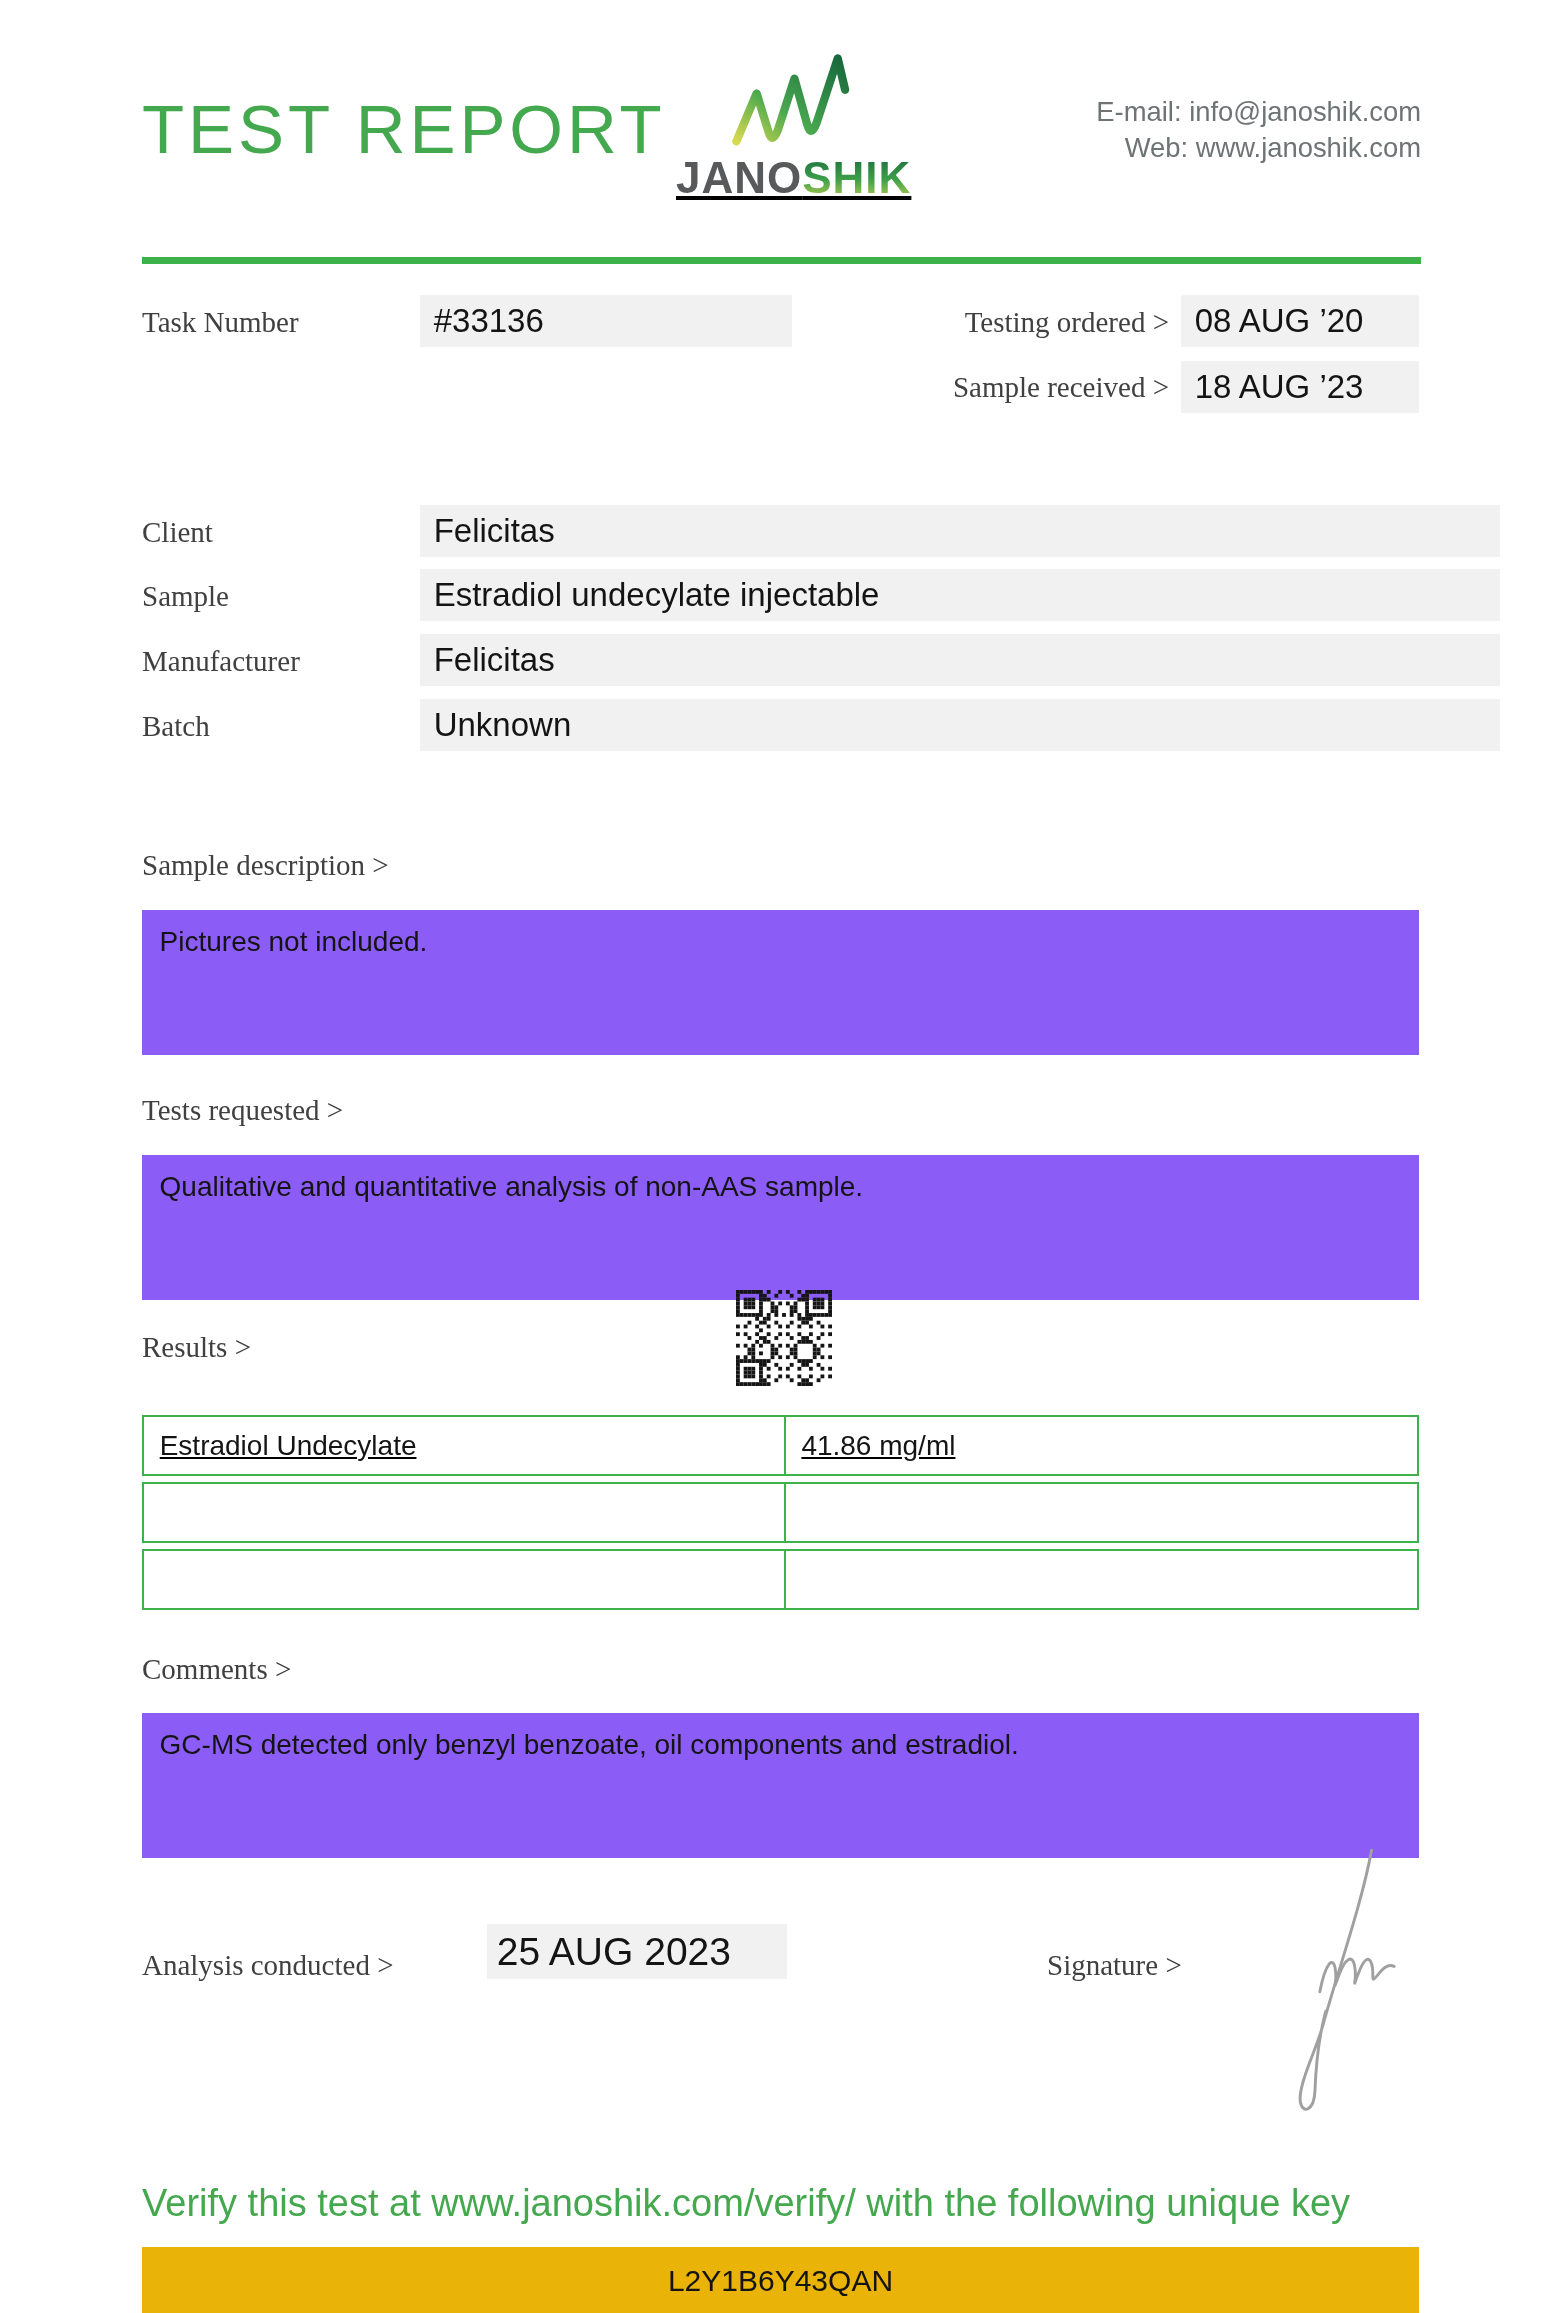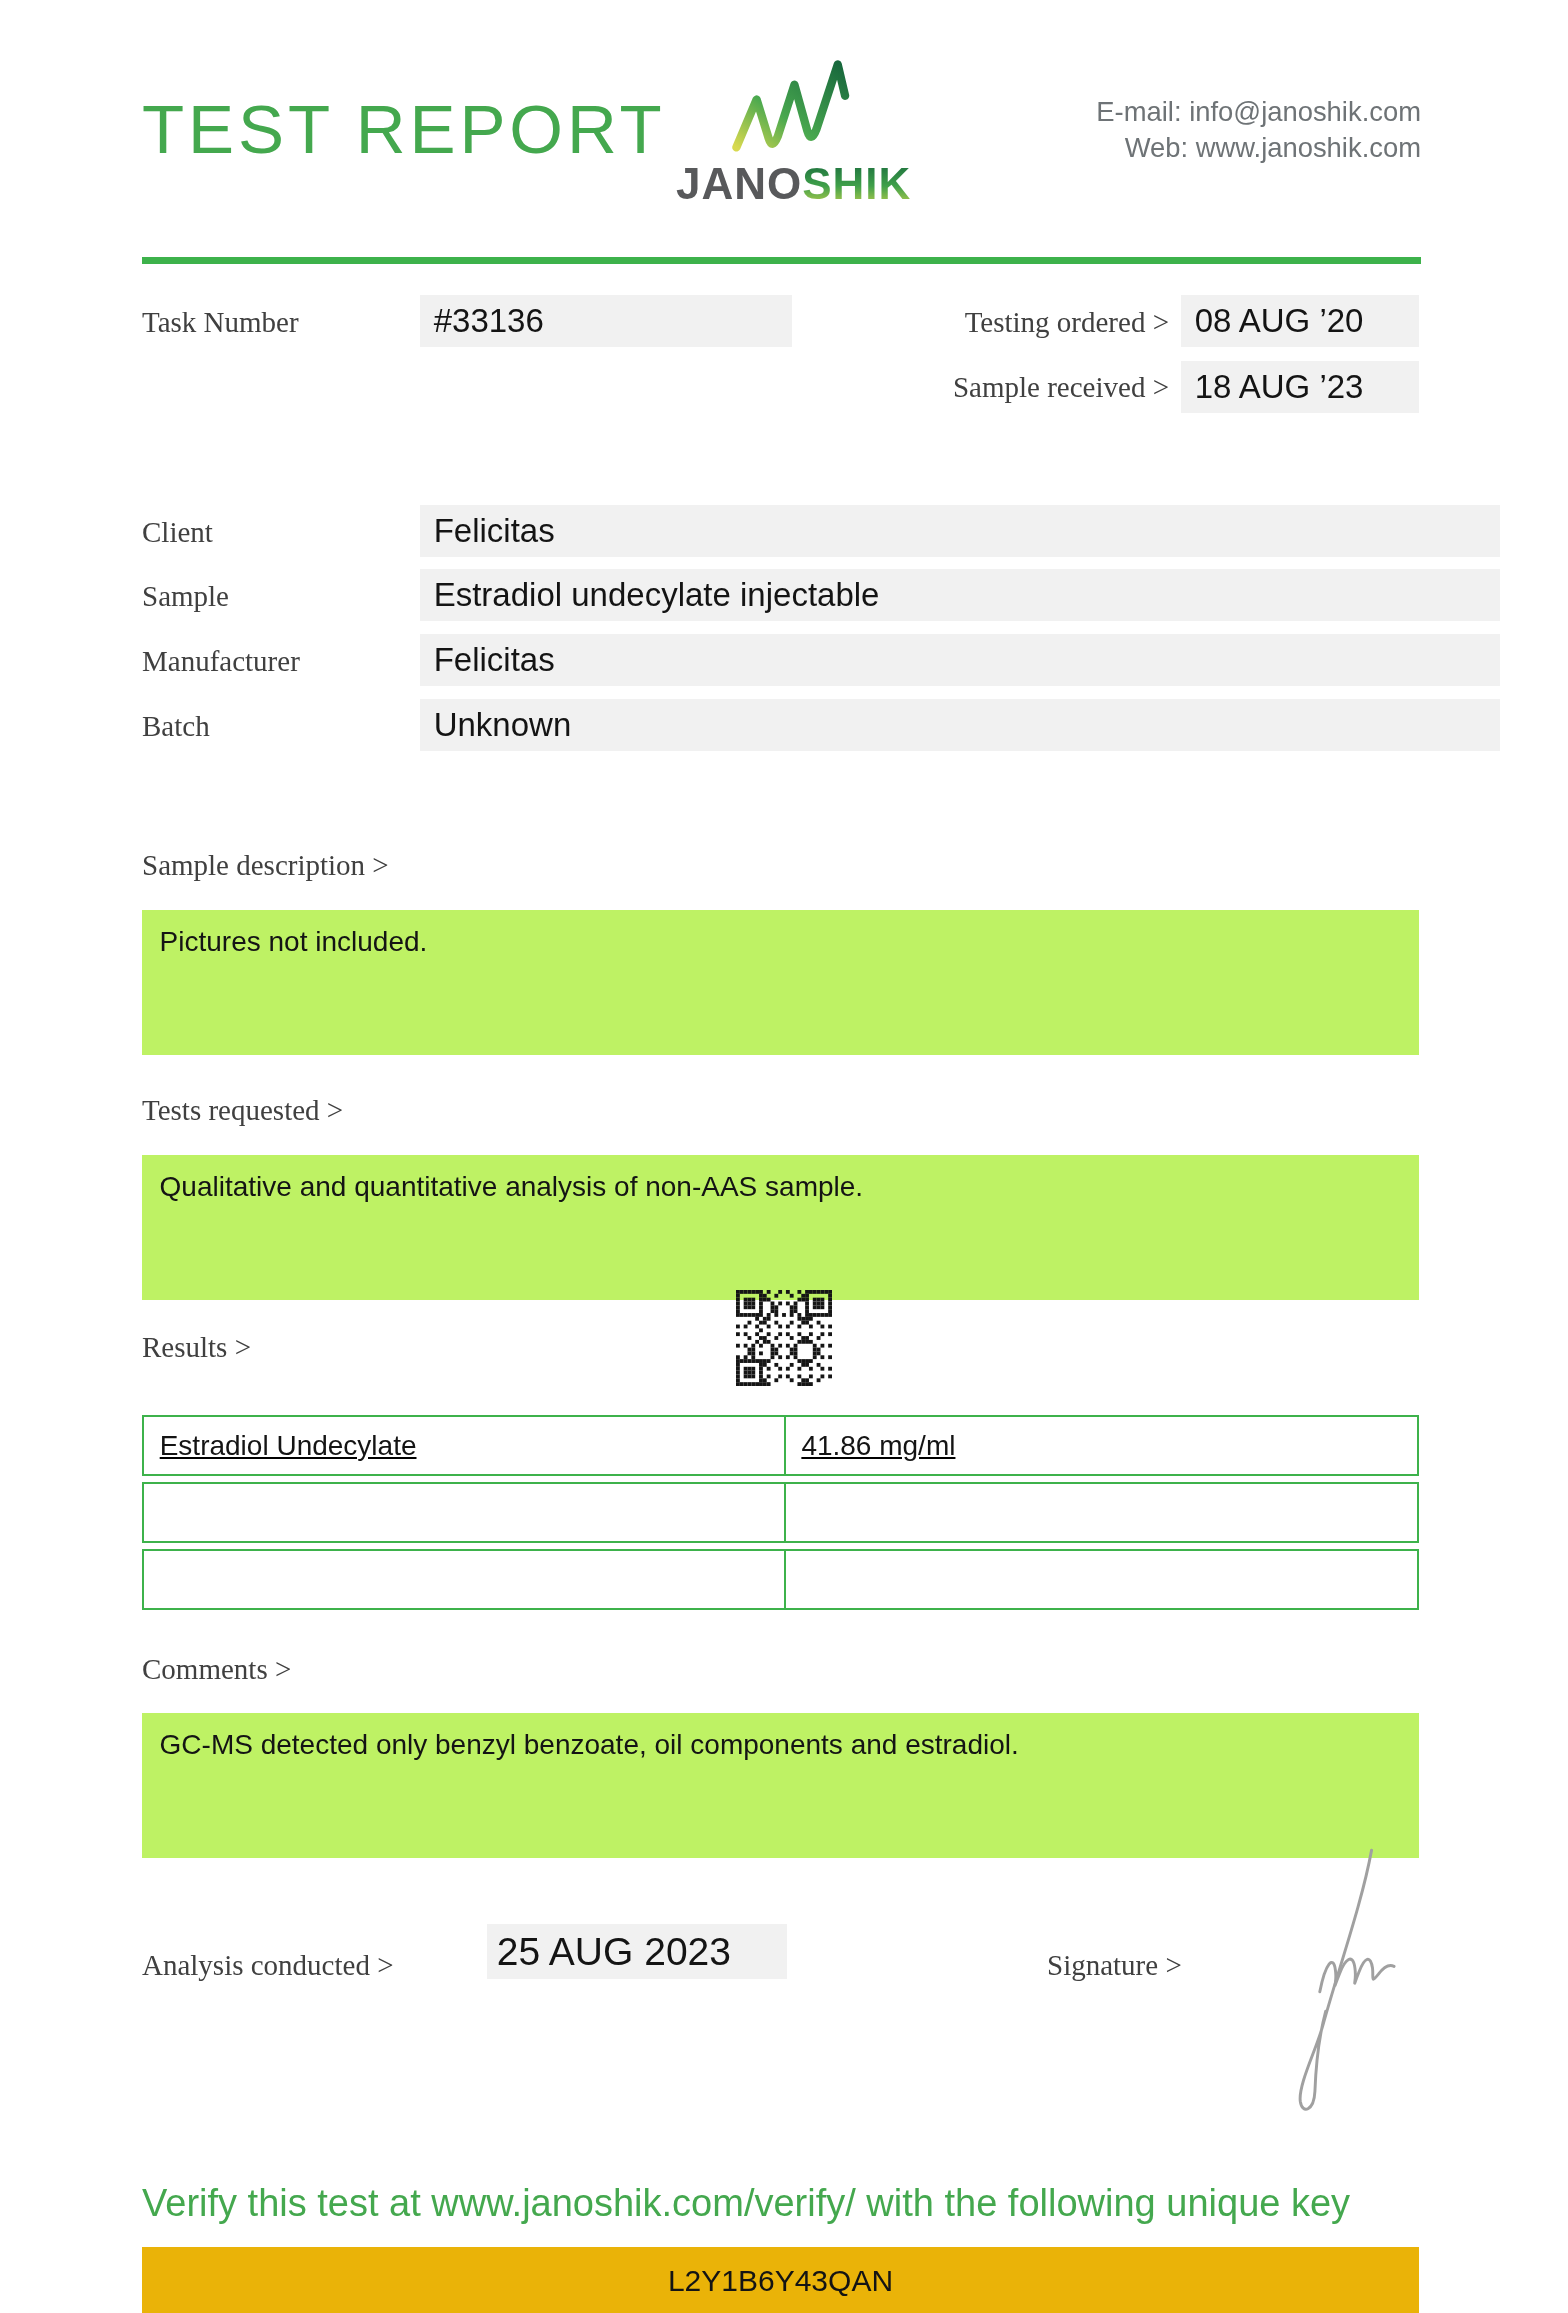--- a/index.html
+++ b/index.html
@@ -5,21 +5,21 @@
   html,body{margin:0;padding:0;background:#ffffff;}
   .page{
     position:relative;width:1568px;height:2313px;background:#ffffff;
     font-family:"Liberation Sans",sans-serif;overflow:hidden;border-radius:16px;
   }
   
   .title{
     position:absolute;left:142px;top:90px;
     font-size:69px;letter-spacing:3.9px;color:#44a84e;font-weight:400;
   }
-  .logo{position:absolute;left:676px;top:53px;width:235px;text-align:right;}
+  .logo{position:absolute;left:676px;top:47px;width:235px;text-align:right;text-decoration:underline;}
   .logo-icon{display:block;margin:0 auto;}
   .logo-word{font-size:44px;font-weight:bold;letter-spacing:1px;margin-top:2px;}
   .jano{color:#58595b;}
   .shik{color:#3f9e47;}
   @supports ((-webkit-background-clip:text) or (background-clip:text)){
     .shik{
       background:linear-gradient(180deg,#17673c 0%,#3fa04a 55%,#c3d24d 100%);
       -webkit-background-clip:text;background-clip:text;
       -webkit-text-fill-color:transparent;color:transparent;
     }
@@ -31,21 +31,21 @@
   .valuebox{
     position:absolute;background:#f1f1f1;display:flex;align-items:center;
     font-size:33px;color:#141414;white-space:nowrap;
   }
   .valuebox .pad{padding-left:13.7px;}
   .task-value{left:420px;top:295px;width:372px;height:52px;}
   .date-box{left:1181px;width:238px;height:52px;}
   .detail-box{left:420px;width:1080px;height:52px;}
   
   .bodybox{
-    position:absolute;left:142px;width:1277px;height:145px;background:#bef264;
+    position:absolute;left:142px;width:1277px;height:145px;background:#8b5cf6;
     font-size:28px;color:#141414;
   }
   .bodybox .txt{display:block;padding:15.7px 17.6px 0 17.6px;}
   
   .rtable{position:absolute;left:142px;top:1415px;width:1277px;text-decoration:underline;}
   .trow{display:flex;border:2.9px solid #3db24b;height:57px;margin-bottom:5.9px;background:#ffffff;}
   .tcell{display:flex;align-items:center;font-size:28px;color:#141414;}
   .tcell.left{width:624px;border-right:2.9px solid #3db24b;padding-left:15.7px;}
   .tcell.right{flex:1;padding-left:15.7px;}
   

